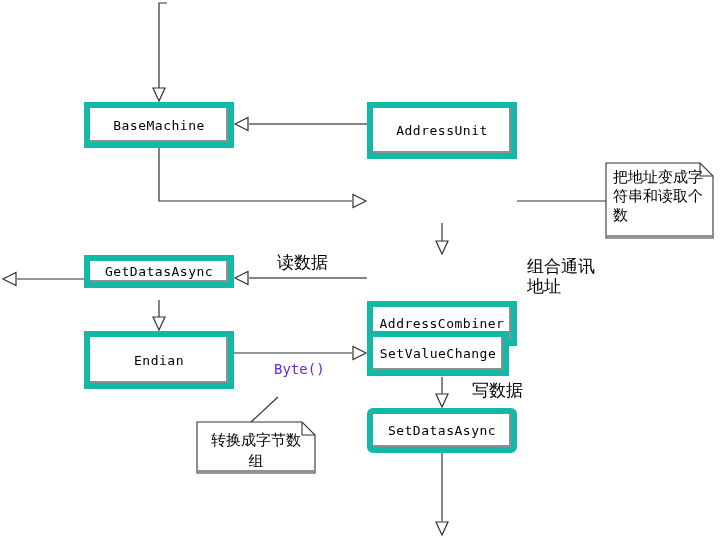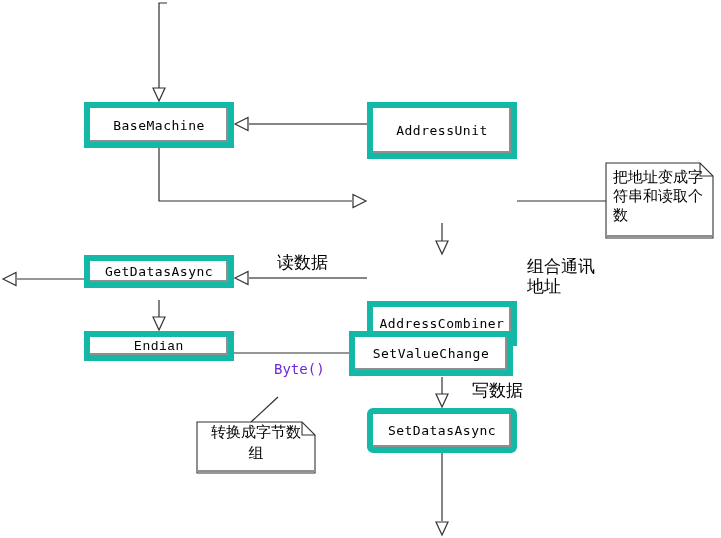--- a/index.html
+++ b/index.html
@@ -19,31 +19,31 @@
     box-shadow:inset -2px -2px 0 0 #8f8f8f;
     display:flex;align-items:center;justify-content:center;
     font-family:"DejaVu Sans Mono","Liberation Mono",monospace;
     font-size:13px;color:#000000;letter-spacing:0.5px;
   }
   .b-basemachine{left:84px;top:102px;width:150px;height:46px;}
   .b-addressunit{left:367px;top:102px;width:150px;height:57px;}
   .b-addressformater{left:367px;top:179px;width:150px;height:44px;}
   .b-addresscombiner{left:367px;top:255px;width:150px;height:45px;margin-top:46px;}
   .b-getdatasasync{left:84px;top:255px;width:150px;height:33px;}
-  .b-endian{left:84px;top:331px;width:150px;height:30px;font-family:Liberation Mono, monospace;}
-  .b-setvaluechange{left:349px;top:331px;width:164px;height:45px;justify-content:center;}
+  .b-endian{left:84px;top:331px;width:150px;height:58px;}
+  .b-setvaluechange{left:367px;top:331px;width:142px;height:45px;justify-content:center;}
   .b-setdatasasync{left:367px;top:408px;width:150px;height:45px;border-radius:6px;}
   .note-text{
     position:absolute;
     box-sizing:border-box;
     font-size:15px;line-height:19px;color:#000000;
     white-space:pre-line;
   }
   .nt-format{left:606px;top:163px;width:107px;height:75px;padding:5px 0 0 7px;text-align:left;}
-  .nt-byte{left:197px;top:422px;width:118px;height:51px;padding-top:0;text-align:center;line-height:21px;}
+  .nt-byte{left:197px;top:422px;width:118px;height:51px;padding-top:8px;text-align:center;line-height:21px;}
   .edge-label{
     position:absolute;color:#000000;font-size:17px;line-height:20px;
     white-space:pre-line;
   }
   .lbl-read{left:277px;top:252px;}
   .lbl-combine{left:527px;top:256px;width:80px;text-align:left;}
   .lbl-write{left:472px;top:380px;}
   .lbl-byte{
     position:absolute;left:274px;top:361px;
     font-family:"DejaVu Sans Mono","Liberation Mono",monospace;

